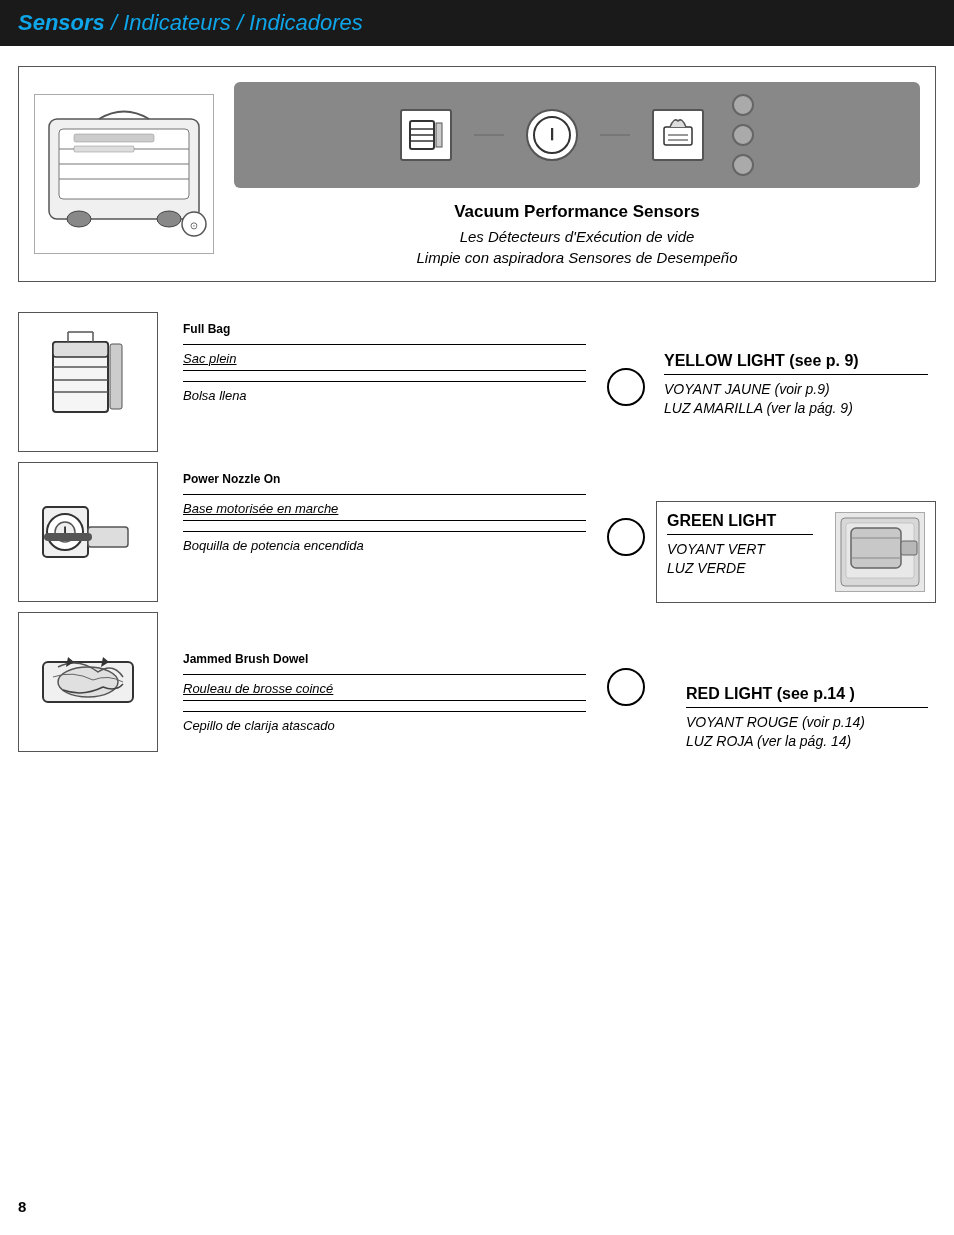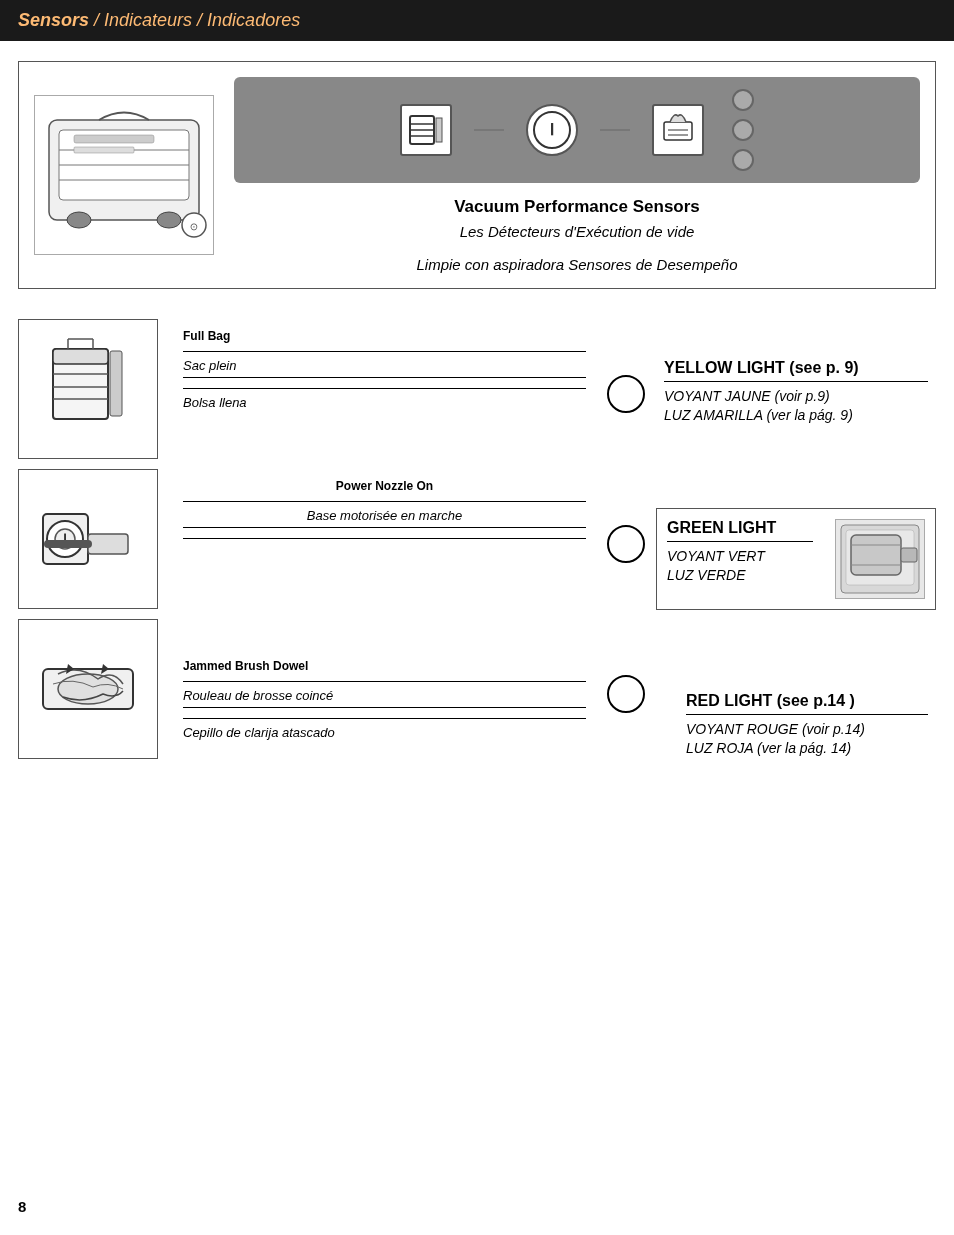--- a/index.html
+++ b/index.html
@@ -13,22 +13,22 @@
       position: relative;
     }
 
     
     .header-bar {
       background: #1a1a1a;
       padding: 10px 18px;
       margin-bottom: 20px;
     }
     .header-bar h1 {
-      color: #fdba74;
-      font-size: 18px;
+      color: #0ea5e9;
+      font-size: 22px;
       font-weight: normal;
     }
     .header-bar h1 em {
       font-style: italic;
       font-weight: bold;
     }
     .header-bar h1 span {
       font-style: italic;
       font-weight: normal;
     }
@@ -136,21 +136,21 @@
     .top-right-title {
       font-weight: bold;
       font-size: 17px;
       text-align: center;
       margin-bottom: 6px;
     }
     .top-right-subtitle1 {
       font-style: italic;
       font-size: 15px;
       text-align: center;
-      margin-bottom: 16px;
+      margin-bottom: 4px;
     }
     .top-right-subtitle2 {
       font-style: italic;
       font-size: 15px;
       text-align: right;
     }
 
     
     .main-section {
       margin: 0 18px;
@@ -203,20 +203,21 @@
       margin-bottom: 4px;
     }
 
     .label-sub1 {
       font-style: italic;
       font-size: 13px;
       margin-bottom: 2px;
       border-bottom: 1px solid #000;
       padding-bottom: 4px;
       margin-bottom: 6px;
+      text-decoration: underline;
     }
 
     .label-sub2 {
       font-style: italic;
       font-size: 13px;
     }
 
     
     .connector-area {
       width: 60px;
@@ -441,25 +442,26 @@
   <div class="middle-labels">
 
     <div class="label-group" style="height:150px;">
       <div class="label-title">Full Bag</div>
       <hr class="hr-line">
       <div class="label-sub1">Sac plein</div>
       <hr class="hr-line">
       <div class="label-sub2">Bolsa llena</div>
     </div>
 
-    <div class="label-group" style="height:150px;text-align:center;">
+    <div class="label-group" style="height:150px;">
       <div class="label-title">Power Nozzle On</div>
       <hr class="hr-line">
       <div class="label-sub1">Base motorisée en marche</div>
       <hr class="hr-line">
+      <div class="label-sub2">Boquilla de potencia encendida</div>
     </div>
 
     <div class="label-group" style="height:150px;justify-content:center;">
       <div class="label-title">Jammed Brush Dowel</div>
       <hr class="hr-line">
       <div class="label-sub1">Rouleau de brosse coincé</div>
       <hr class="hr-line">
       <div class="label-sub2">Cepillo de clarija atascado</div>
     </div>
   </div>

